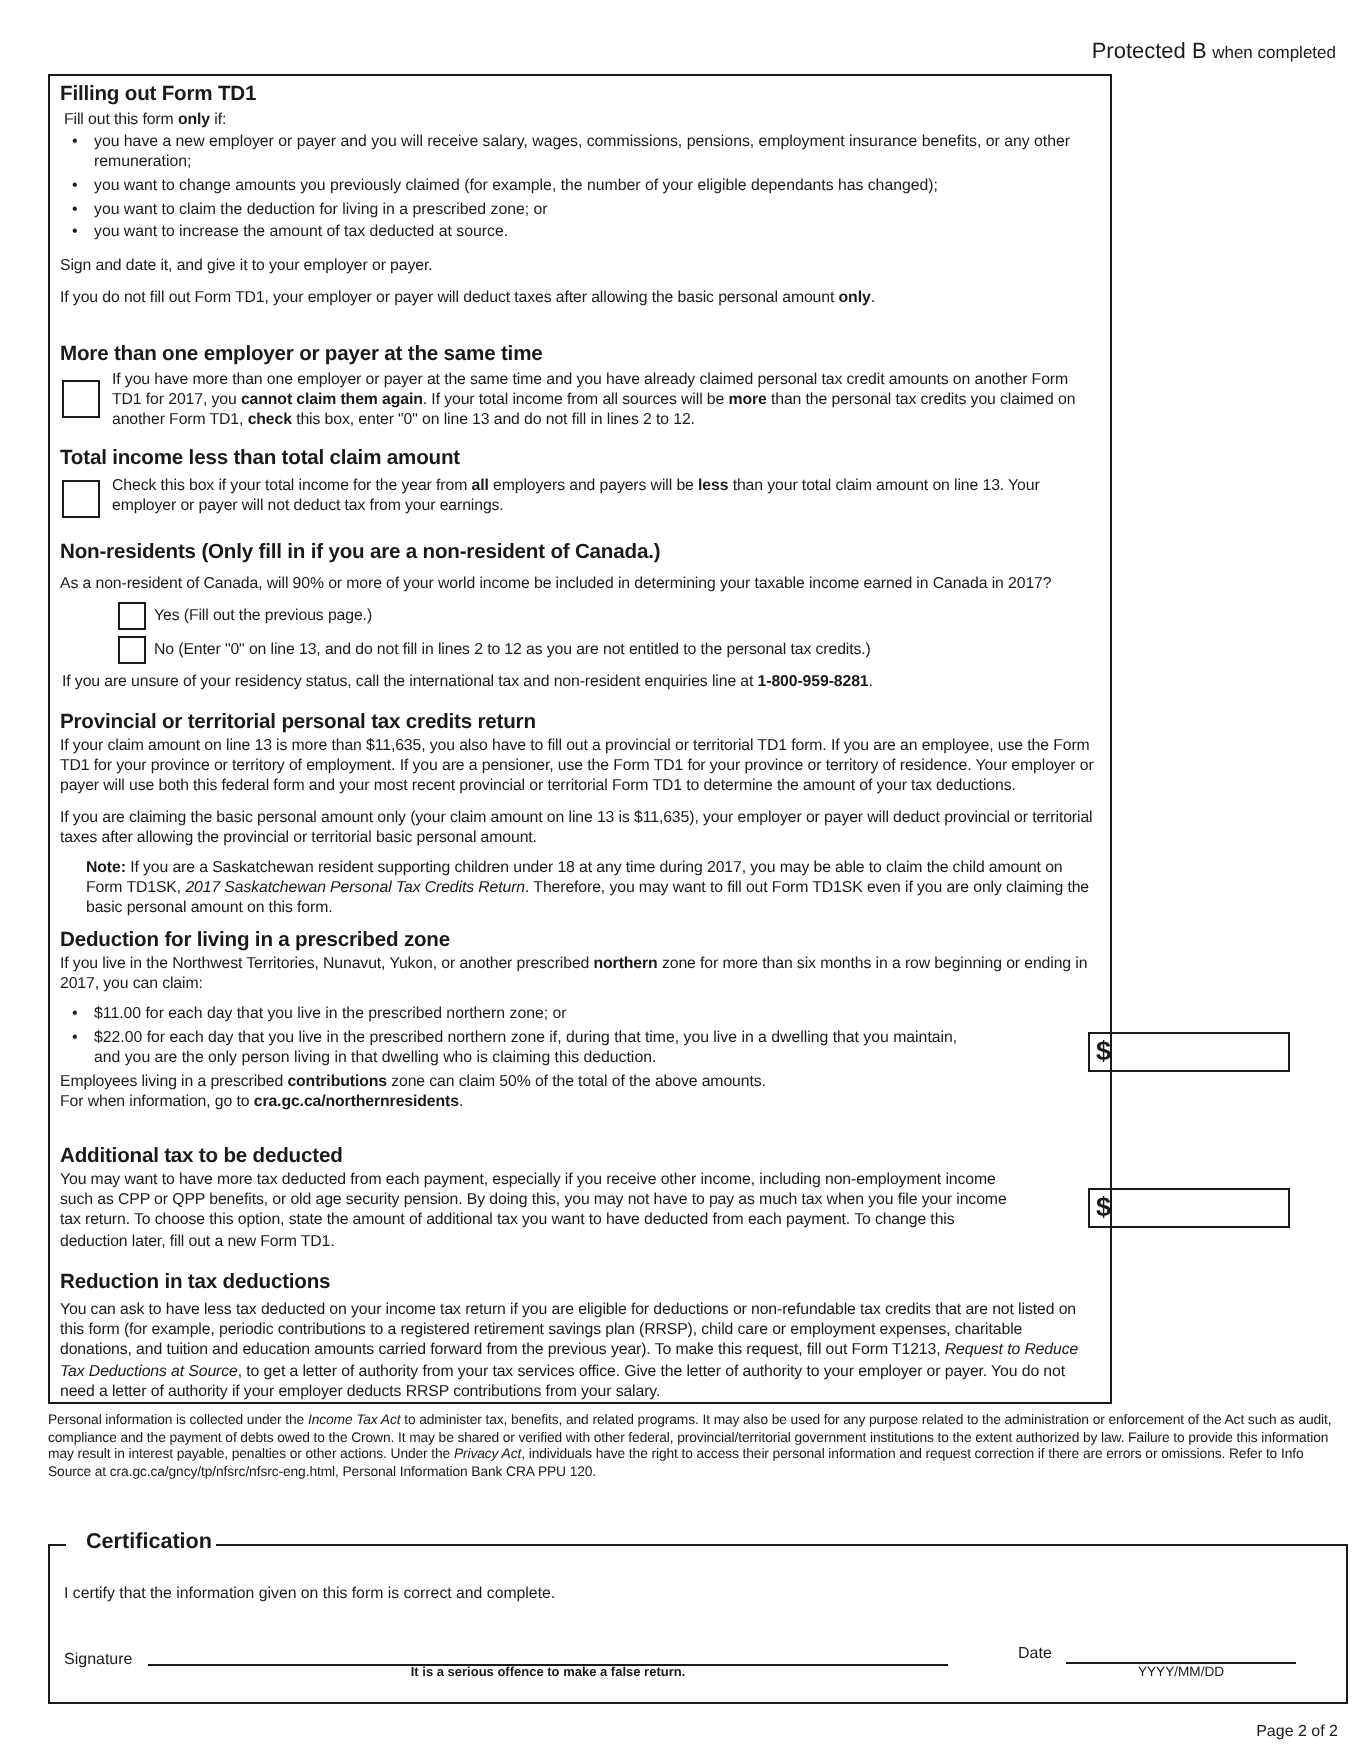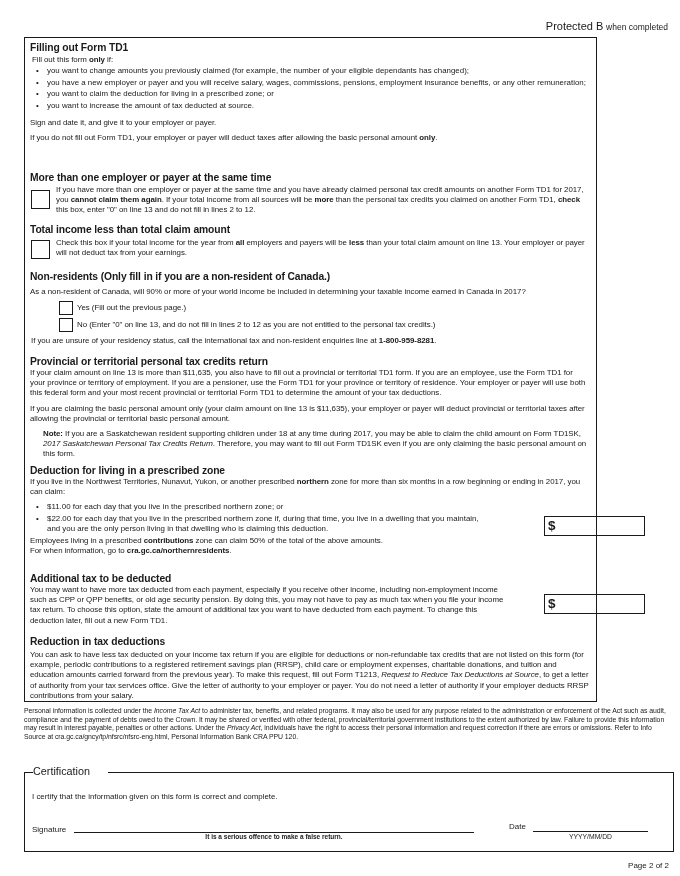--- a/index.html
+++ b/index.html
@@ -2,21 +2,21 @@
 <html><head>
 <meta charset="utf-8">
 <style>
   html, body { margin: 0; padding: 0; background: #ffffff; }
   body { width: 680px; height: 876px; position: relative; overflow: hidden;
          font-family: "Liberation Sans", "DejaVu Sans", sans-serif; color: #1a1a1a; }
   .hdr { position: absolute; right: 12px; top: 20px; font-size: 10px; }
   .hdr b { font-size: 11px; font-weight: normal; }
   .hdr span.sm { font-size: 8.5px; }
 
-  .mainbox { position: absolute; left: 24px; top: 37px; width: 573px; height: 665px;
+  .mainbox { position: absolute; left: 24px; top: 37px; width: 532px; height: 665px;
              border: 1px solid #1a1a1a; box-sizing: border-box; }
   .sec { position: absolute; left: 5px; right: 6px; }
   .h { font-size: 10.3px; font-weight: bold; letter-spacing: -0.1px; white-space: nowrap; }
   .t { font-size: 7.9px; line-height: 10.2px; letter-spacing: -0.05px; }
   .t b { font-weight: bold; }
   .t i { font-style: italic; }
   ul.bul { margin: 0; padding: 0; list-style: none; }
   ul.bul li { position: relative; padding-left: 17px; font-size: 7.9px; line-height: 10.2px; margin-bottom: 1.4px; }
   ul.bul li::before { content: "\2022"; position: absolute; left: 6px; top: 0; font-size: 8px; }
 
@@ -25,21 +25,21 @@
   .amt { position: absolute; width: 101px; height: 20px; border: 1px solid #1a1a1a; box-sizing: border-box; }
   .amt span { position: absolute; left: 3px; top: 1px; font-size: 13.5px; font-weight: bold; }
 
   .privacy { position: absolute; left: 24px; top: 707px; width: 650px; font-size: 6.9px; line-height: 8.6px; letter-spacing: -0.05px; }
   .privacy i { font-style: italic; }
 
   .certbox { position: absolute; left: 24px; top: 772px; width: 650px; height: 80px;
              border-left: 1px solid #1a1a1a; border-right: 1px solid #1a1a1a; border-bottom: 1px solid #1a1a1a; box-sizing: border-box; }
   .certline-l { position: absolute; left: 0; top: 0; width: 8px; border-top: 1px solid #1a1a1a; }
   .certline-r { position: absolute; left: 83px; right: 0; top: 0; border-top: 1px solid #1a1a1a; }
-  .certtitle { position: absolute; left: 8px; top: -7px; font-size: 10.8px; font-weight: normal; }
+  .certtitle { position: absolute; left: 18px; top: -7px; font-size: 10.8px; font-weight: bold; }
   .certtext { position: absolute; left: 7px; top: 20px; font-size: 7.9px; }
   .siglbl { position: absolute; left: 7px; top: 53px; font-size: 8px; }
   .sigline { position: absolute; left: 49px; top: 60px; width: 400px; border-top: 1px solid #1a1a1a; }
   .sigwarn { position: absolute; left: 49px; top: 61px; width: 400px; text-align: center; font-size: 6.5px; font-weight: bold; }
   .datelbl { position: absolute; left: 484px; top: 50px; font-size: 8px; }
   .dateline { position: absolute; left: 508px; top: 59px; width: 115px; border-top: 1px solid #1a1a1a; }
   .datefmt { position: absolute; left: 508px; top: 61px; width: 115px; text-align: center; font-size: 6.8px; }
   .pagenum { position: absolute; right: 11px; top: 861px; font-size: 8px; }
 </style>
 </head>
@@ -49,22 +49,22 @@
   <b>Protected B</b>
   <span class="sm">when completed</span>
 </div>
 
 <div class="mainbox">
 
   <div class="sec" style="top:4px;">
     <div class="h">Filling out Form TD1</div>
     <div class="t" style="margin-top:2px; padding-left:2px;"><span>Fill out this form </span><b>only</b><span> if:</span></div>
     <ul class="bul" style="margin-top:1px;">
+      <li>you have a new employer or payer and you will receive salary, wages, commissions, pensions, employment insurance benefits, or any other remuneration;</li>
       <li>you want to change amounts you previously claimed (for example, the number of your eligible dependants has changed);</li>
-      <li>you have a new employer or payer and you will receive salary, wages, commissions, pensions, employment insurance benefits, or any other remuneration;</li>
       <li>you want to claim the deduction for living in a prescribed zone; or</li>
       <li>you want to increase the amount of tax deducted at source.</li>
     </ul>
     <div class="t" style="margin-top:7px;">Sign and date it, and give it to your employer or payer.</div>
     <div class="t" style="margin-top:5px;"><span>If you do not fill out Form TD1, your employer or payer will deduct taxes after allowing the basic personal amount </span><b>only</b><span>.</span></div>
   </div>
 
   <div class="sec" style="top:134px;">
     <div class="h">More than one employer or payer at the same time</div>
     <div class="cb" style="left:1px; top:18px;"></div>

